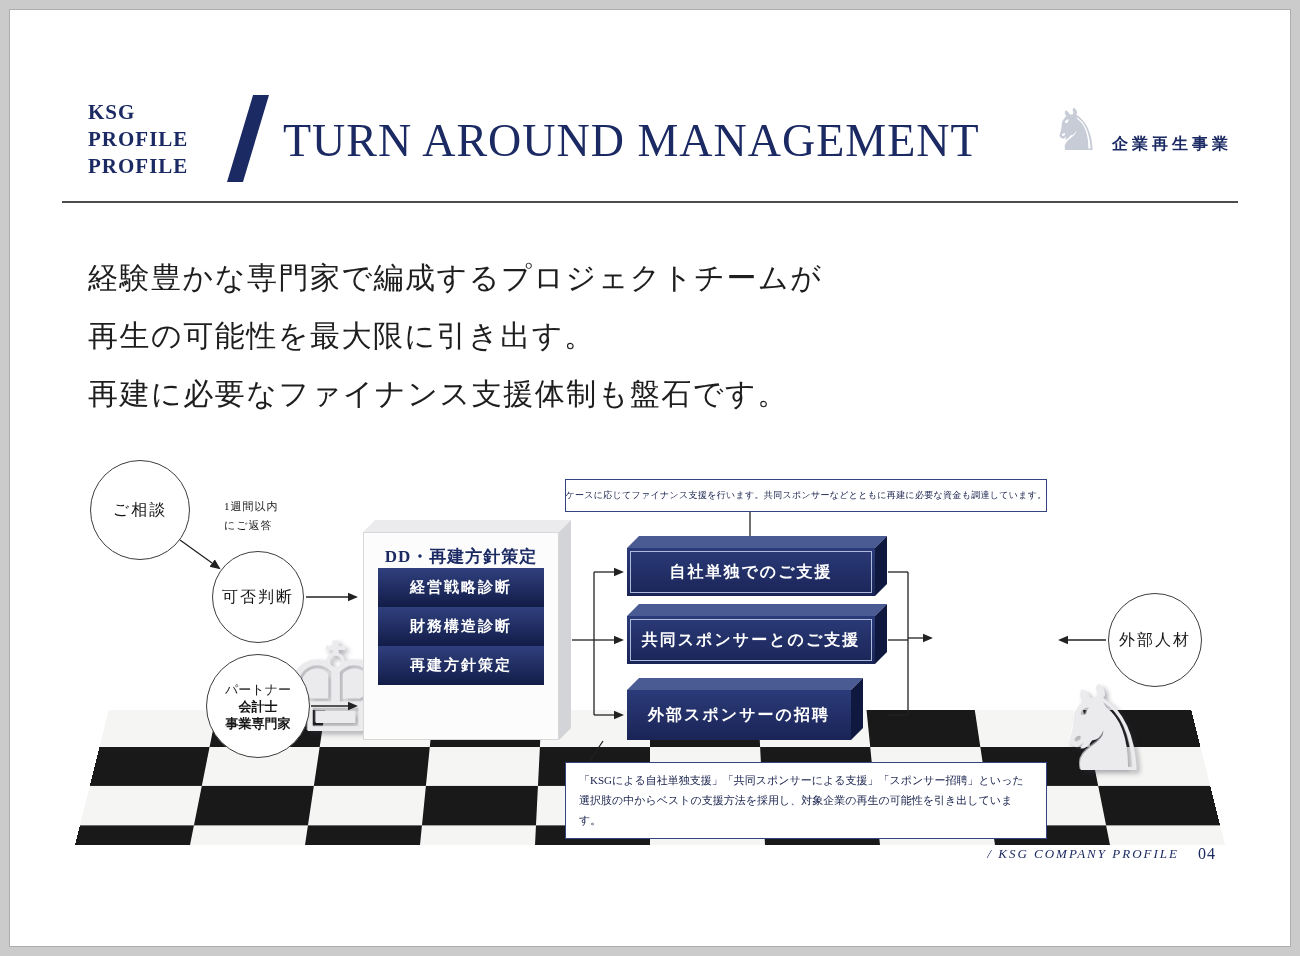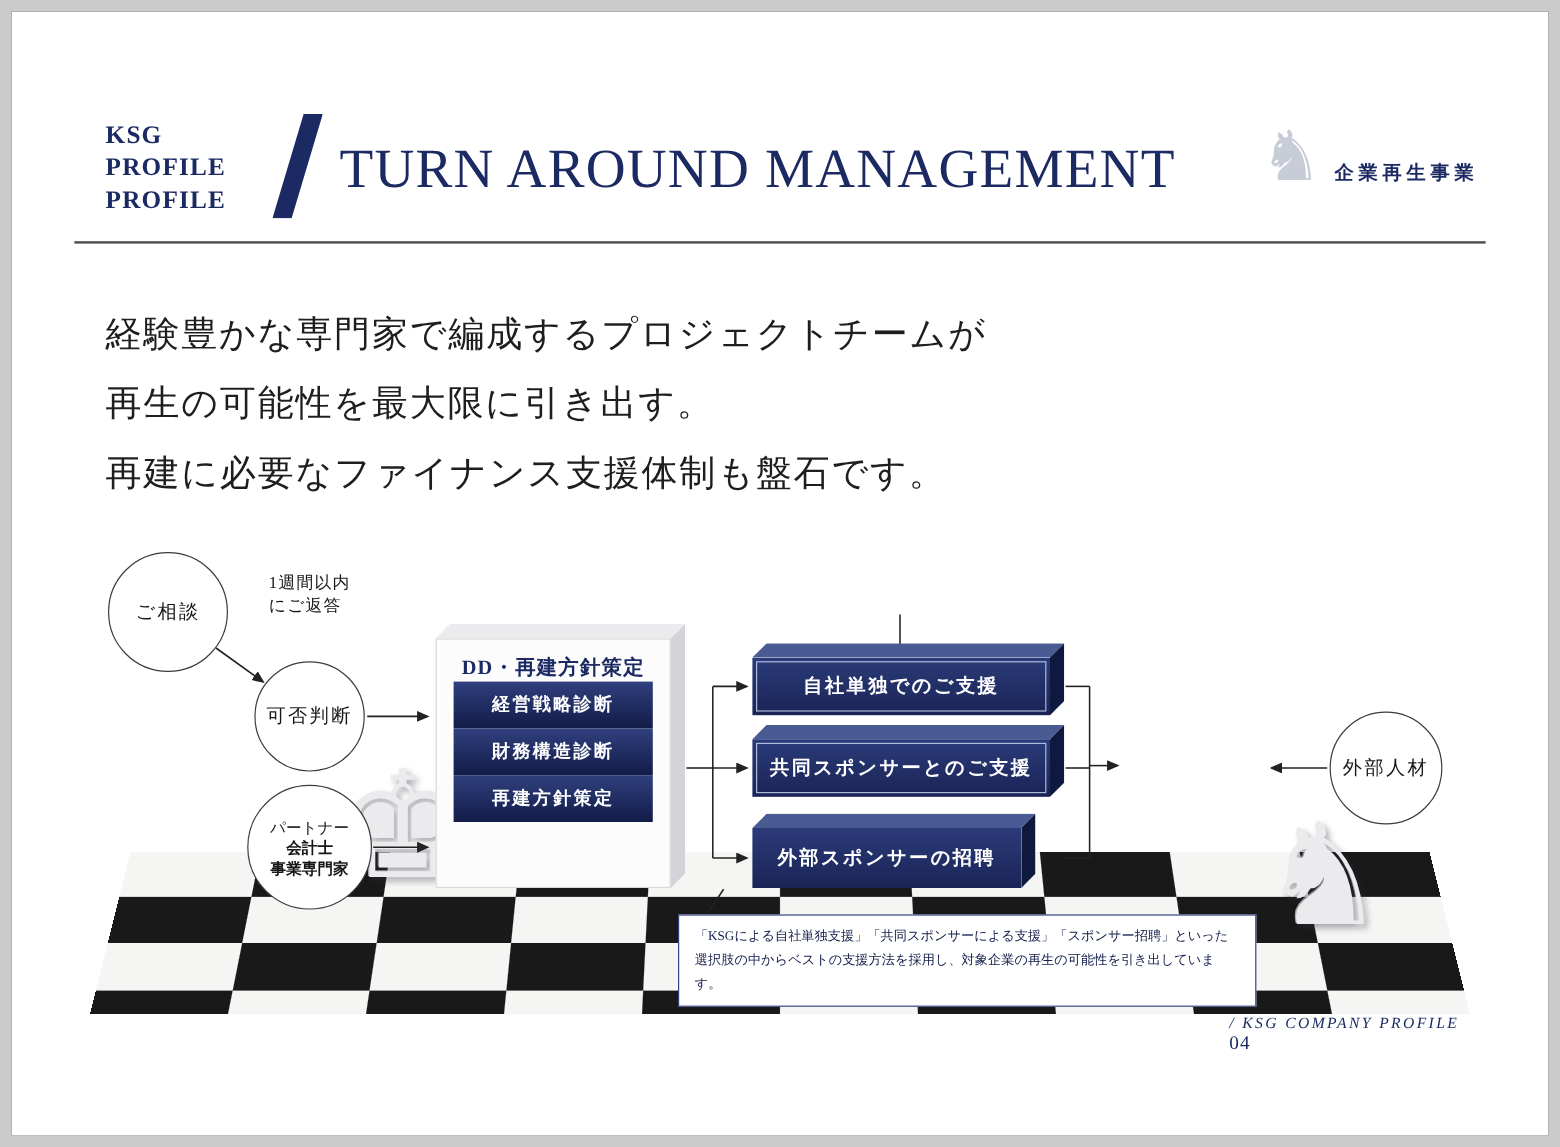--- a/index.html
+++ b/index.html
@@ -35,21 +35,21 @@
   #rknight{left:1050px;top:672px;font-size:118px;}
 
   
   #wires{position:absolute;left:0;top:0;width:1300px;height:956px;z-index:3;pointer-events:none;}
 
   
   .circ{position:absolute;background:#fff;border:1px solid #3c3c3c;border-radius:50%;
         display:flex;flex-direction:column;align-items:center;justify-content:center;
         z-index:4;color:#161616;text-align:center;}
   #c1{left:90px;top:460px;width:100px;height:100px;font-size:16px;letter-spacing:2px;}
-  #note{position:absolute;left:224px;top:477px;font-size:14px;line-height:19px;color:#161616;
+  #note{position:absolute;left:224px;top:497px;font-size:11px;line-height:19px;color:#161616;
         z-index:4;letter-spacing:1px;}
   #c2{left:212px;top:551px;width:92px;height:92px;font-size:16px;letter-spacing:2px;}
   #c3{left:206px;top:654px;width:104px;height:104px;font-size:13px;line-height:17px;}
   #c3 .b{font-weight:bold;}
   #c4{left:1108px;top:593px;width:94px;height:94px;font-size:16px;letter-spacing:2px;}
 
   
   .box3d{position:absolute;z-index:4;}
   .face{position:absolute;}
   .f-front{inset:0;display:flex;align-items:center;justify-content:center;position:absolute;}
@@ -79,21 +79,21 @@
   #exec{left:937px;top:532px;width:106px;height:212px;font-size:17px;letter-spacing:2px;}
 
   
   .callout{position:absolute;background:#fff;border:1px solid #34447f;color:#141e4a;z-index:5;}
   #topnote{left:565px;top:479px;width:482px;height:33px;display:flex;align-items:center;justify-content:center;
         font-size:9px;letter-spacing:.3px;white-space:nowrap;}
   #botnote{left:565px;top:762px;width:482px;padding:8px 13px;font-size:11px;line-height:1.8;letter-spacing:0;}
 
   
   #footer{position:absolute;top:845px;right:84px;color:var(--brand-navy,#1b2a63);z-index:6;
-        display:flex;align-items:flex-start;gap:0;flex-direction:column;}
+        display:flex;align-items:center;gap:19px;}
   #footer .lbl{font-style:italic;font-size:13px;letter-spacing:2px;}
   #footer .num{font-size:16px;letter-spacing:1px;}
 </style>
 </head>
 <body>
 
 <div id="stage">
   <div id="page"></div>
 
   <div id="logo">
@@ -161,20 +161,21 @@
     <div class="face f-top"></div>
     <div class="face f-right"></div>
     <div class="face f-front">
       <div id="ddtitle">DD・再建方針策定</div>
       <div class="dd-bar">経営戦略診断</div>
       <div class="dd-bar">財務構造診断</div>
       <div class="dd-bar">再建方針策定</div>
     </div>
   </div>
 
+  <div class="callout" id="topnote">ケースに応じてファイナンス支援を行います。共同スポンサーなどとともに再建に必要な資金も調達しています。</div>
 
   <div class="box3d navy outlined" id="sb1">
     <div class="face f-top"></div>
     <div class="face f-right"></div>
     <div class="face f-front">自社単独でのご支援</div>
   </div>
   <div class="box3d navy outlined" id="sb2">
     <div class="face f-top"></div>
     <div class="face f-right"></div>
     <div class="face f-front">共同スポンサーとのご支援</div>

